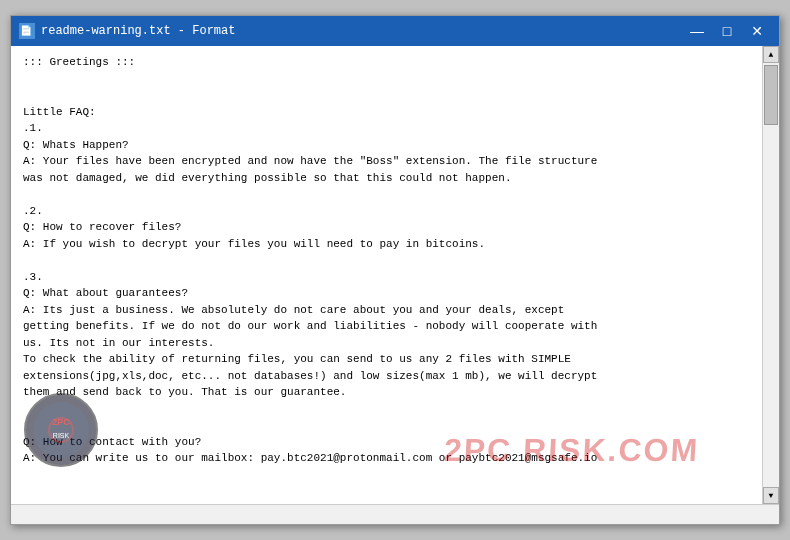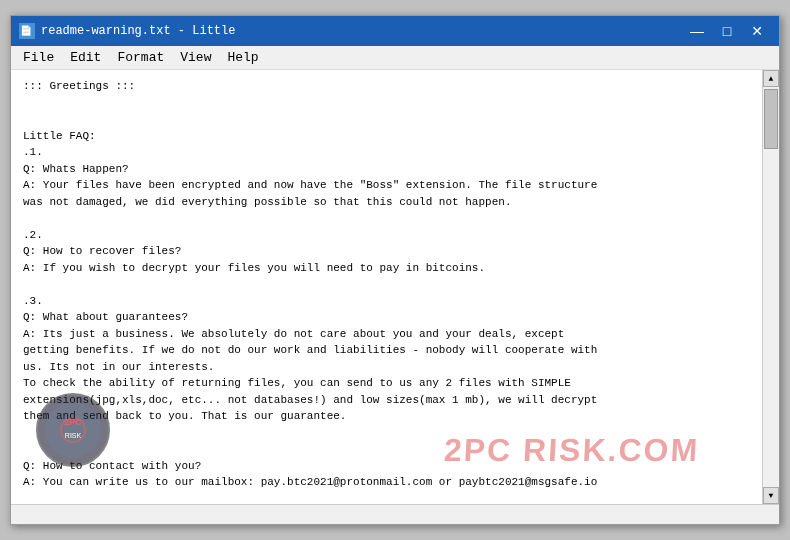--- a/index.html
+++ b/index.html
@@ -175,36 +175,29 @@
     }
   </style>
 </head>
 <body>
 
 <div class="window">
 
   <div class="title-bar">
     <div class="title-bar-left">
       <div class="title-icon">📄</div>
-      <span>readme-warning.txt - Little</span>
+      <span>readme-warning.txt - Format</span>
     </div>
     <div class="title-bar-controls">
       <button class="title-btn">—</button>
       <button class="title-btn">□</button>
       <button class="title-btn close">✕</button>
     </div>
   </div>
 
-  <div class="menu-bar">
-    <span class="menu-item">File</span>
-    <span class="menu-item">Edit</span>
-    <span class="menu-item">Format</span>
-    <span class="menu-item">View</span>
-    <span class="menu-item">Help</span>
-  </div>
 
   <div class="watermark-container">
     <div class="text-area-container">
       <div class="text-content">::: Greetings :::
 
 
 Little FAQ:
 .1.
 Q: Whats Happen?
 A: Your files have been encrypted and now have the "Boss" extension. The file structure
@@ -229,21 +222,21 @@
 
       <div class="scrollbar">
         <div class="scroll-btn">▲</div>
         <div class="scroll-track">
           <div class="scroll-thumb"></div>
         </div>
         <div class="scroll-btn">▼</div>
       </div>
     </div>
 
-    <div style="position:absolute; bottom:30px; left:22px; pointer-events:none; opacity:0.6; z-index:10;">
+    <div style="position:absolute; bottom:30px; left:10px; pointer-events:none; opacity:0.6; z-index:10;">
       <svg width="80" height="80" viewBox="0 0 80 80">
         <circle cx="40" cy="40" r="36" fill="#1a1a2e" stroke="#333" stroke-width="2"></circle>
         <circle cx="40" cy="40" r="28" fill="#16213e"></circle>
         <text x="40" y="35" text-anchor="middle" fill="#cc0000" font-size="9" font-weight="bold" font-family="Arial">2PC</text>
         <text x="40" y="48" text-anchor="middle" fill="white" font-size="7" font-family="Arial">RISK</text>
         <circle cx="40" cy="40" r="12" fill="none" stroke="#cc0000" stroke-width="2" opacity="0.5"></circle>
       </svg>
     </div>
 
     <div style="position:absolute; bottom:35px; right:80px; pointer-events:none; opacity:0.35; z-index:10; font-size:32px; font-weight:bold; color:#cc0000; font-family:Arial,sans-serif; transform:skewX(-3deg); letter-spacing:2px;">

